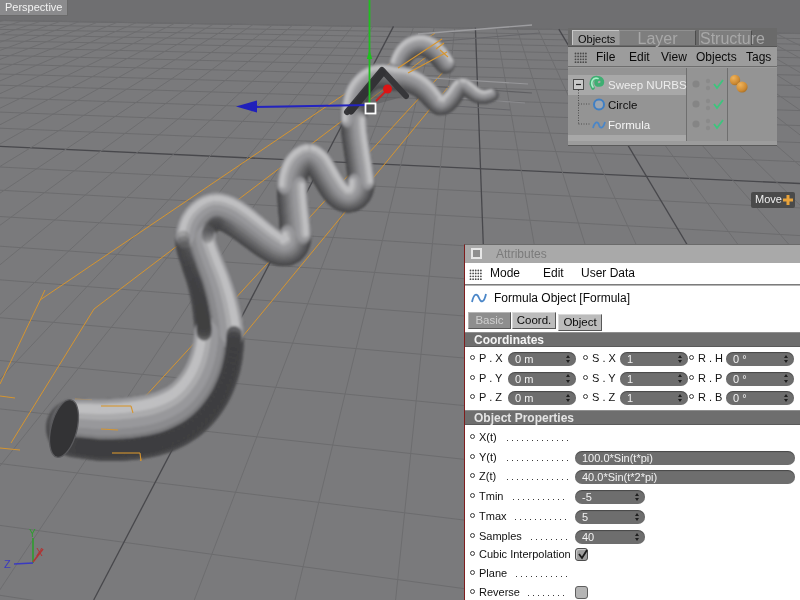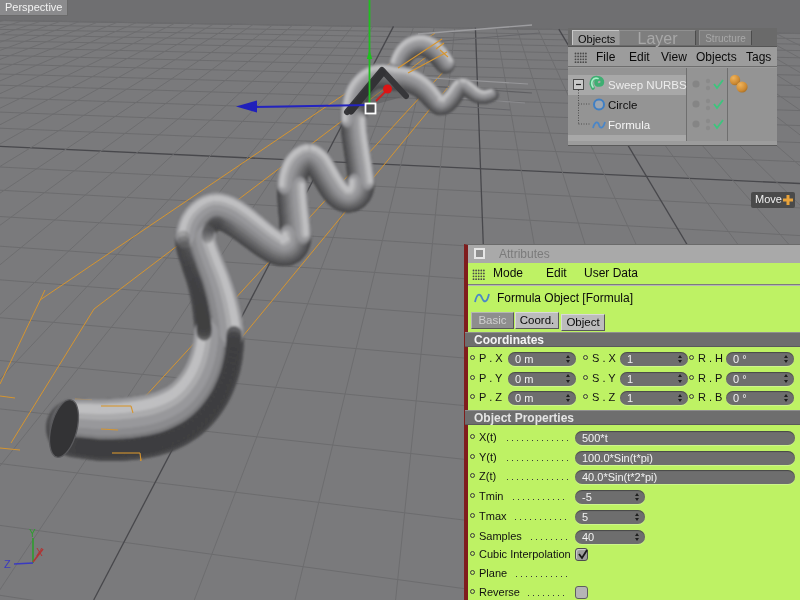--- a/index.html
+++ b/index.html
@@ -2013,21 +2013,21 @@
     <div style="position:absolute;left:751px;top:192px;width:44px;height:16px;background:#4a4a4a;border-radius:2px;">
       <div style="position:absolute;left:4px;top:1px;font-size:11px;color:#f0f0f0;">Move</div>
       <svg style="position:absolute;left:31px;top:2px;" width="12" height="12">
         <path d="M6,1 L6,11 M1,6 L11,6" stroke="#e8a33b" stroke-width="3"></path>
       </svg>
     </div>
     <div style="position:absolute;left:568px;top:28px;width:209px;height:118px;background:#9c9c9c;">
       <div style="position:absolute;left:0;top:0;width:209px;height:19px;background:#6a6a6a;border-bottom:1px solid #555;"></div>
       <div style="position:absolute;left:4px;top:2px;height:15px;padding:0 5px;background:#9c9c9c;border:1px solid #c8c8c8;border-right-color:#4c4c4c;border-bottom:none;font-size:11px;color:#0a0a0a;line-height:16px;">Objects</div>
       <div style="position:absolute;left:51px;top:2px;width:77px;background:#7e7e7e;border:1px solid #909090;border-right-color:#4c4c4c;border-bottom:none;font-size:16px;color:#a8a8a8;line-height:15px;text-align:center;height:15px;">Layer Browser</div>
-      <div style="position:absolute;left:131px;top:2px;width:53px;background:#7e7e7e;border:1px solid #909090;border-right-color:#4c4c4c;border-bottom:none;font-size:10px;color:#a8a8a8;line-height:15px;text-align:center;height:15px;">Structure</div>
+      <div style="position:absolute;left:131px;top:2px;width:53px;background:#7e7e7e;border:1px solid #909090;border-right-color:#4c4c4c;border-bottom:none;font-size:16px;color:#a8a8a8;line-height:15px;text-align:center;height:15px;">Structure</div>
       <div style="position:absolute;left:0;top:19px;width:209px;height:20px;background:#9c9c9c;border-bottom:1px solid #6f6f6f;"></div>
       <svg style="position:absolute;left:6px;top:24px;" width="15" height="13">
         <circle cx="1.5" cy="1.5" r="0.9" fill="#4a4a4a"></circle>
         <circle cx="4.1" cy="1.5" r="0.9" fill="#4a4a4a"></circle>
         <circle cx="6.7" cy="1.5" r="0.9" fill="#4a4a4a"></circle>
         <circle cx="9.3" cy="1.5" r="0.9" fill="#4a4a4a"></circle>
         <circle cx="11.9" cy="1.5" r="0.9" fill="#4a4a4a"></circle>
         <circle cx="1.5" cy="4.4" r="0.9" fill="#4a4a4a"></circle>
         <circle cx="4.1" cy="4.4" r="0.9" fill="#4a4a4a"></circle>
         <circle cx="6.7" cy="4.4" r="0.9" fill="#4a4a4a"></circle>
@@ -2088,21 +2088,21 @@
       </g>
       <radialGradient id="ball" cx="0.35" cy="0.3" r="0.9">
         <stop offset="0" stop-color="#f0b35a"></stop>
           <stop offset="0.6" stop-color="#cd8a33"></stop>
           <stop offset="1" stop-color="#8a5a1c"></stop>
       </radialGradient>
       <circle cx="167" cy="12" r="5.2" fill="url(#ball)"></circle>
       <circle cx="174" cy="19" r="5.6" fill="url(#ball)"></circle>
     </svg>
     </div>
-    <div style="position:absolute;left:464px;top:244px;width:336px;height:356px;background:#bef264;border-left:4px solid #7f1d1d;border-top:1px solid #6a6a6a;">
+    <div style="position:absolute;left:464px;top:244px;width:336px;height:356px;background:#ffffff;border-left:1px solid #7f1d1d;border-top:1px solid #6a6a6a;">
       <div style="position:absolute;left:0;top:0;width:336px;height:18px;background:#a9a9a9;"></div>
       <div style="position:absolute;left:6px;top:3px;width:11px;height:11px;border:2px solid #e6e6e6;background:#8f8f8f;"></div>
       <div style="position:absolute;left:31px;top:2px;font-size:12px;color:#7b7b7b;">Attributes</div>
       <svg style="position:absolute;left:4px;top:24px;" width="15" height="13">
         <circle cx="1.5" cy="1.5" r="0.9" fill="#4a4a4a"></circle>
         <circle cx="4.1" cy="1.5" r="0.9" fill="#4a4a4a"></circle>
         <circle cx="6.7" cy="1.5" r="0.9" fill="#4a4a4a"></circle>
         <circle cx="9.3" cy="1.5" r="0.9" fill="#4a4a4a"></circle>
         <circle cx="11.9" cy="1.5" r="0.9" fill="#4a4a4a"></circle>
         <circle cx="1.5" cy="4.4" r="0.9" fill="#4a4a4a"></circle>
@@ -2199,23 +2199,20 @@
       <div style="position:absolute;left:7px;top:1px;font-size:11px;color:#f2f2f2;white-space:nowrap;">0 °</div>
     </div>
     <div style="position:absolute;left:784px;top:393.5px;width:0;height:0;border-left:2.8px solid transparent;border-right:2.8px solid transparent;border-bottom:3.5px solid #1e1e1e;"></div>
     <div style="position:absolute;left:784px;top:399.0px;width:0;height:0;border-left:2.8px solid transparent;border-right:2.8px solid transparent;border-top:3.5px solid #1e1e1e;"></div>
     <div style="position:absolute;left:465px;top:410px;width:335px;height:15px;background:#6e6e6e;border-top:1px solid #8f8f8f;border-bottom:1px solid #5a5a5a;">
       <div style="position:absolute;left:9px;top:0px;font-size:12px;font-weight:bold;color:#e5e5e5;">Object Properties</div>
     </div>
     <div style="position:absolute;left:470px;top:434px;width:5px;height:5px;border:1px solid #3c3c3c;border-radius:50%;"></div>
     <div style="position:absolute;left:479px;top:431px;font-size:11px;color:#111;white-space:nowrap;">X(t)</div>
     <div style="position:absolute;left:507px;top:440px;width:61px;height:1px;background:repeating-linear-gradient(to right,#3a3a3a 0 1px,transparent 1px 5px);"></div>
-    <div style="position:absolute;left:575px;top:431px;width:220px;height:14px;background:#6e6e6e;border-radius:7px;box-shadow:inset 0 1px 1px rgba(0,0,0,0.35), 0 1px 0 rgba(255,255,255,0.25);">
-      <div style="position:absolute;left:7px;top:1px;font-size:11px;color:#f2f2f2;white-space:nowrap;">500*t</div>
-    </div>
     <div style="position:absolute;left:470px;top:453.5px;width:5px;height:5px;border:1px solid #3c3c3c;border-radius:50%;"></div>
     <div style="position:absolute;left:479px;top:450.5px;font-size:11px;color:#111;white-space:nowrap;">Y(t)</div>
     <div style="position:absolute;left:507px;top:459.5px;width:61px;height:1px;background:repeating-linear-gradient(to right,#3a3a3a 0 1px,transparent 1px 5px);"></div>
     <div style="position:absolute;left:575px;top:450.5px;width:220px;height:14px;background:#6e6e6e;border-radius:7px;box-shadow:inset 0 1px 1px rgba(0,0,0,0.35), 0 1px 0 rgba(255,255,255,0.25);">
       <div style="position:absolute;left:7px;top:1px;font-size:11px;color:#f2f2f2;white-space:nowrap;">100.0*Sin(t*pi)</div>
     </div>
     <div style="position:absolute;left:470px;top:473px;width:5px;height:5px;border:1px solid #3c3c3c;border-radius:50%;"></div>
     <div style="position:absolute;left:479px;top:470px;font-size:11px;color:#111;white-space:nowrap;">Z(t)</div>
     <div style="position:absolute;left:507px;top:479px;width:61px;height:1px;background:repeating-linear-gradient(to right,#3a3a3a 0 1px,transparent 1px 5px);"></div>
     <div style="position:absolute;left:575px;top:470px;width:220px;height:14px;background:#6e6e6e;border-radius:7px;box-shadow:inset 0 1px 1px rgba(0,0,0,0.35), 0 1px 0 rgba(255,255,255,0.25);">

